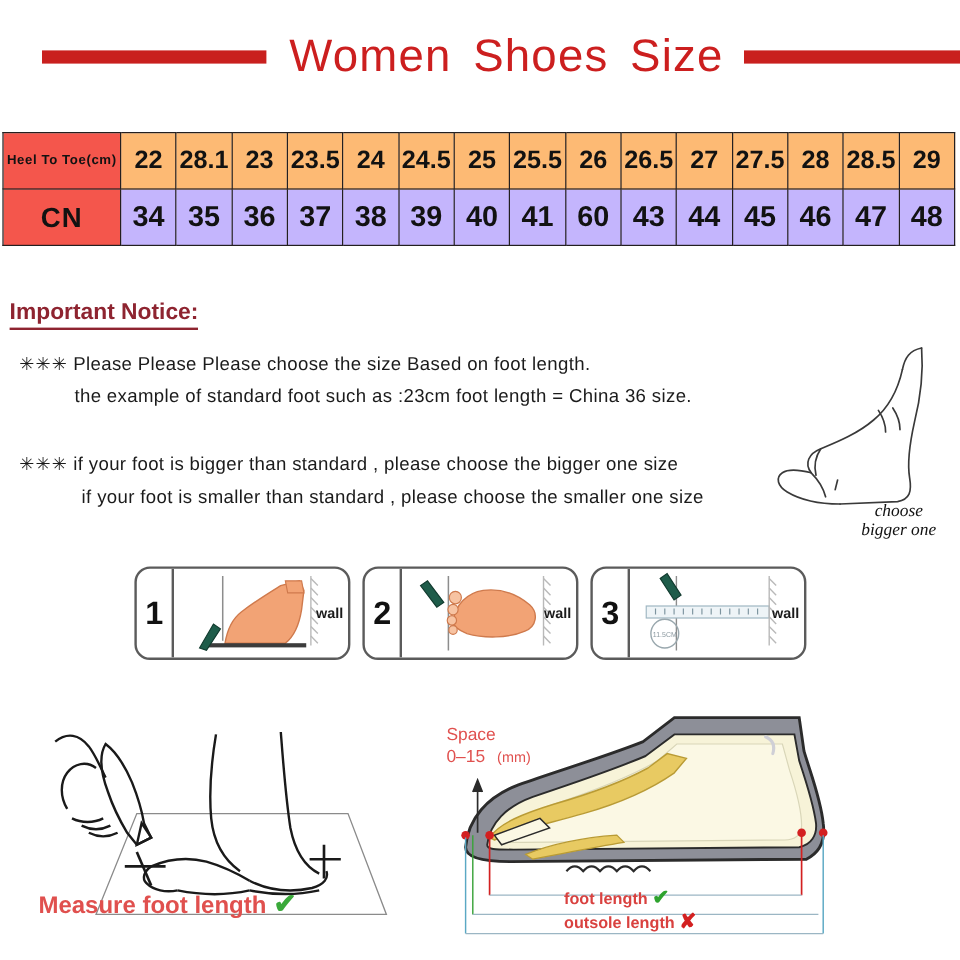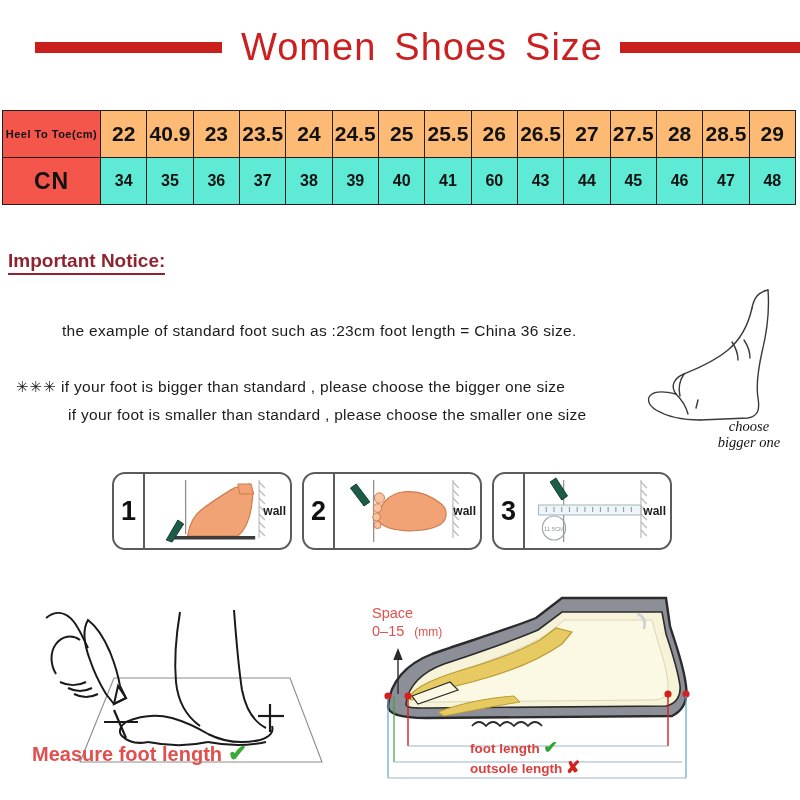--- a/index.html
+++ b/index.html
@@ -34,21 +34,21 @@
     border:1.5px solid #231f20;text-align:center;
     font-weight:bold;color:#121212;
     font-family:"Liberation Sans",sans-serif;
   }
   td.rowhead{
     background:#f4564c;width:95px;
   }
   td.rowhead.h1{font-size:11px;letter-spacing:.5px;height:44px;margin-top:37px;}
   td.rowhead.h2{font-size:23px;letter-spacing:1px;height:44px;}
   td.cm{background:#fdba74;font-size:21px;height:44px;margin-left:34px;}
-  td.cn{background:#5eead4;font-size:16px;height:44px;}
+  td.cn{background:#c4b5fd;font-size:24px;height:44px;}
 
   
   .notice-head{
     position:absolute;left:8px;top:250px;
     color:#8e2430;font-size:19px;font-weight:bold;
     border-bottom:2px solid #8e2430;padding-bottom:1px;
     font-family:"Liberation Sans",sans-serif;
   }
   .note-block{position:absolute;color:#1b1b1b;font-size:15.5px;
               font-family:"Liberation Sans",sans-serif;white-space:nowrap;}
@@ -122,21 +122,21 @@
       <span>Women</span><span>Shoes</span><span>Size</span>
     </div>
     <div class="rule right"></div>
   </div>
 
   <table class="size-table">
     <tbody>
         <tr>
       <td class="rowhead h1">Heel To Toe(cm)</td>
       <td class="cm">22</td>
-      <td class="cm">40.9</td>
+      <td class="cm">28.1</td>
       <td class="cm">23</td>
       <td class="cm">23.5</td>
       <td class="cm">24</td>
       <td class="cm">24.5</td>
       <td class="cm">25</td>
       <td class="cm">25.5</td>
       <td class="cm">26</td>
       <td class="cm">26.5</td>
       <td class="cm">27</td>
       <td class="cm">27.5</td>
@@ -160,20 +160,24 @@
       <td class="cn">45</td>
       <td class="cn">46</td>
       <td class="cn">47</td>
       <td class="cn">48</td>
     </tr>
   </tbody>
     </table>
 
   <div class="notice-head">Important Notice:</div>
 
+  <div class="note-block note1">
+    <span class="stars">✳✳✳</span>
+    <span class="word">Please  Please  Please  choose  the  size  Based  on  foot  length.</span>
+  </div>
   <div class="note-block note1b word">the  example  of  standard  foot  such  as :23cm  foot  length  =  China 36 size.</div>
 
   <div class="note-block note2">
     <span class="stars">✳✳✳</span>
     <span class="word">if  your  foot  is  bigger  than  standard ,  please  choose  the  bigger  one  size</span>
   </div>
   <div class="note-block note2b word">if  your  foot  is  smaller  than  standard ,  please  choose  the  smaller  one  size</div>
 
   <svg class="foot-art" viewBox="0 0 158 160">
     <g fill="none" stroke="#3a3a3a" stroke-width="1.4" stroke-linecap="round">

